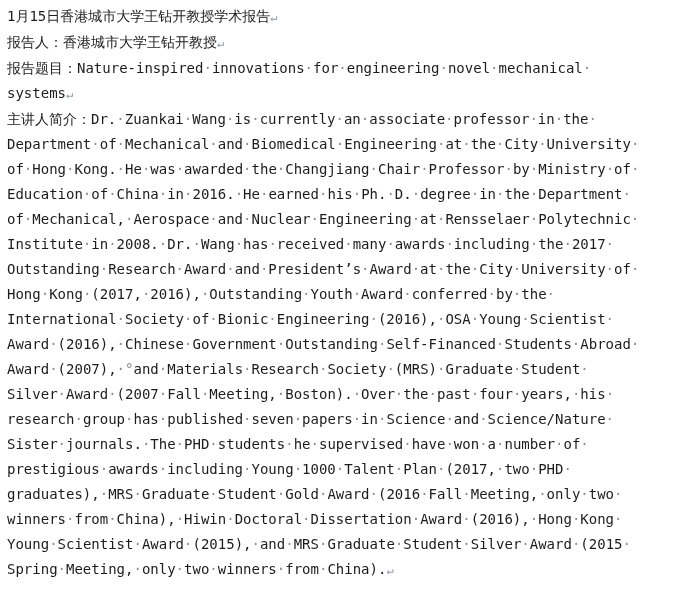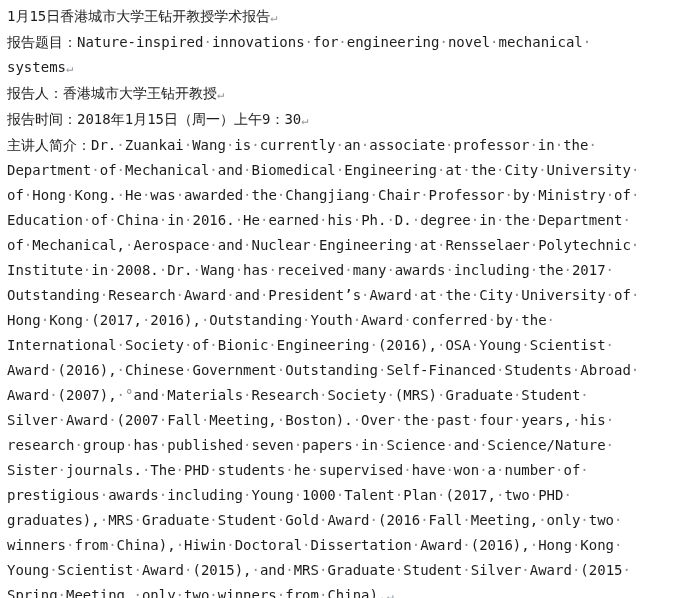--- a/index.html
+++ b/index.html
@@ -32,17 +32,16 @@
   .pm {
     color: #8f9aa5;
     font-size: 12px;
   }
 </style>
 </head>
 <body>
 
 <div class="page">
   <p class="para">1月15日香港城市大学王钻开教授学术报告<span class="mk pm">↵</span></p>
+  <p class="para">报告人：香港城市大学王钻开教授<span class="mk pm">↵</span></p>
   <p class="para">报告题目：Nature-inspired<span class="mk">·</span><wbr>innovations<span class="mk">·</span><wbr>for<span class="mk">·</span><wbr>engineering<span class="mk">·</span><wbr>novel<span class="mk">·</span><wbr>mechanical<span class="mk">·</span><wbr>systems<span class="mk pm">↵</span></p>
-  <p class="para">报告人：香港城市大学王钻开教授<span class="mk pm">↵</span></p>
-  <p class="para">报告时间：2018年1月15日（周一）上午9：30<span class="mk pm">↵</span></p>
   <p class="para">主讲人简介：Dr.<span class="mk">·</span><wbr>Zuankai<span class="mk">·</span><wbr>Wang<span class="mk">·</span><wbr>is<span class="mk">·</span><wbr>currently<span class="mk">·</span><wbr>an<span class="mk">·</span><wbr>associate<span class="mk">·</span><wbr>professor<span class="mk">·</span><wbr>in<span class="mk">·</span><wbr>the<span class="mk">·</span><wbr>Department<span class="mk">·</span><wbr>of<span class="mk">·</span><wbr>Mechanical<span class="mk">·</span><wbr>and<span class="mk">·</span><wbr>Biomedical<span class="mk">·</span><wbr>Engineering<span class="mk">·</span><wbr>at<span class="mk">·</span><wbr>the<span class="mk">·</span><wbr>City<span class="mk">·</span><wbr>University<span class="mk">·</span><wbr>of<span class="mk">·</span><wbr>Hong<span class="mk">·</span><wbr>Kong.<span class="mk">·</span><wbr>He<span class="mk">·</span><wbr>was<span class="mk">·</span><wbr>awarded<span class="mk">·</span><wbr>the<span class="mk">·</span><wbr>Changjiang<span class="mk">·</span><wbr>Chair<span class="mk">·</span><wbr>Professor<span class="mk">·</span><wbr>by<span class="mk">·</span><wbr>Ministry<span class="mk">·</span><wbr>of<span class="mk">·</span><wbr>Education<span class="mk">·</span><wbr>of<span class="mk">·</span><wbr>China<span class="mk">·</span><wbr>in<span class="mk">·</span><wbr>2016.<span class="mk">·</span><wbr>He<span class="mk">·</span><wbr>earned<span class="mk">·</span><wbr>his<span class="mk">·</span><wbr>Ph.<span class="mk">·</span><wbr>D.<span class="mk">·</span><wbr>degree<span class="mk">·</span><wbr>in<span class="mk">·</span><wbr>the<span class="mk">·</span><wbr>Department<span class="mk">·</span><wbr>of<span class="mk">·</span><wbr>Mechanical,<span class="mk">·</span><wbr>Aerospace<span class="mk">·</span><wbr>and<span class="mk">·</span><wbr>Nuclear<span class="mk">·</span><wbr>Engineering<span class="mk">·</span><wbr>at<span class="mk">·</span><wbr>Rensselaer<span class="mk">·</span><wbr>Polytechnic<span class="mk">·</span><wbr>Institute<span class="mk">·</span><wbr>in<span class="mk">·</span><wbr>2008.<span class="mk">·</span><wbr>Dr.<span class="mk">·</span><wbr>Wang<span class="mk">·</span><wbr>has<span class="mk">·</span><wbr>received<span class="mk">·</span><wbr>many<span class="mk">·</span><wbr>awards<span class="mk">·</span><wbr>including<span class="mk">·</span><wbr>the<span class="mk">·</span><wbr>2017<span class="mk">·</span><wbr>Outstanding<span class="mk">·</span><wbr>Research<span class="mk">·</span><wbr>Award<span class="mk">·</span><wbr>and<span class="mk">·</span><wbr>President’s<span class="mk">·</span><wbr>Award<span class="mk">·</span><wbr>at<span class="mk">·</span><wbr>the<span class="mk">·</span><wbr>City<span class="mk">·</span><wbr>University<span class="mk">·</span><wbr>of<span class="mk">·</span><wbr>Hong<span class="mk">·</span><wbr>Kong<span class="mk">·</span><wbr>(2017,<span class="mk">·</span><wbr>2016),<span class="mk">·</span><wbr>Outstanding<span class="mk">·</span><wbr>Youth<span class="mk">·</span><wbr>Award<span class="mk">·</span><wbr>conferred<span class="mk">·</span><wbr>by<span class="mk">·</span><wbr>the<span class="mk">·</span><wbr>International<span class="mk">·</span><wbr>Society<span class="mk">·</span><wbr>of<span class="mk">·</span><wbr>Bionic<span class="mk">·</span><wbr>Engineering<span class="mk">·</span><wbr>(2016),<span class="mk">·</span><wbr>OSA<span class="mk">·</span><wbr>Young<span class="mk">·</span><wbr>Scientist<span class="mk">·</span><wbr>Award<span class="mk">·</span><wbr>(2016),<span class="mk">·</span><wbr>Chinese<span class="mk">·</span><wbr>Government<span class="mk">·</span><wbr>Outstanding<span class="mk">·</span><wbr>Self-Financed<span class="mk">·</span><wbr>Students<span class="mk">·</span><wbr>Abroad<span class="mk">·</span><wbr>Award<span class="mk">·</span><wbr>(2007),<span class="mk">·</span><wbr><span class="mk">°</span>and<span class="mk">·</span><wbr>Materials<span class="mk">·</span><wbr>Research<span class="mk">·</span><wbr>Society<span class="mk">·</span><wbr>(MRS)<span class="mk">·</span><wbr>Graduate<span class="mk">·</span><wbr>Student<span class="mk">·</span><wbr>Silver<span class="mk">·</span><wbr>Award<span class="mk">·</span><wbr>(2007<span class="mk">·</span><wbr>Fall<span class="mk">·</span><wbr>Meeting,<span class="mk">·</span><wbr>Boston).<span class="mk">·</span><wbr>Over<span class="mk">·</span><wbr>the<span class="mk">·</span><wbr>past<span class="mk">·</span><wbr>four<span class="mk">·</span><wbr>years,<span class="mk">·</span><wbr>his<span class="mk">·</span><wbr>research<span class="mk">·</span><wbr>group<span class="mk">·</span><wbr>has<span class="mk">·</span><wbr>published<span class="mk">·</span><wbr>seven<span class="mk">·</span><wbr>papers<span class="mk">·</span><wbr>in<span class="mk">·</span><wbr>Science<span class="mk">·</span><wbr>and<span class="mk">·</span><wbr>Science/Nature<span class="mk">·</span><wbr>Sister<span class="mk">·</span><wbr>journals.<span class="mk">·</span><wbr>The<span class="mk">·</span><wbr>PHD<span class="mk">·</span><wbr>students<span class="mk">·</span><wbr>he<span class="mk">·</span><wbr>supervised<span class="mk">·</span><wbr>have<span class="mk">·</span><wbr>won<span class="mk">·</span><wbr>a<span class="mk">·</span><wbr>number<span class="mk">·</span><wbr>of<span class="mk">·</span><wbr>prestigious<span class="mk">·</span><wbr>awards<span class="mk">·</span><wbr>including<span class="mk">·</span><wbr>Young<span class="mk">·</span><wbr>1000<span class="mk">·</span><wbr>Talent<span class="mk">·</span><wbr>Plan<span class="mk">·</span><wbr>(2017,<span class="mk">·</span><wbr>two<span class="mk">·</span><wbr>PHD<span class="mk">·</span><wbr>graduates),<span class="mk">·</span><wbr>MRS<span class="mk">·</span><wbr>Graduate<span class="mk">·</span><wbr>Student<span class="mk">·</span><wbr>Gold<span class="mk">·</span><wbr>Award<span class="mk">·</span><wbr>(2016<span class="mk">·</span><wbr>Fall<span class="mk">·</span><wbr>Meeting,<span class="mk">·</span><wbr>only<span class="mk">·</span><wbr>two<span class="mk">·</span><wbr>winners<span class="mk">·</span><wbr>from<span class="mk">·</span><wbr>China),<span class="mk">·</span><wbr>Hiwin<span class="mk">·</span><wbr>Doctoral<span class="mk">·</span><wbr>Dissertation<span class="mk">·</span><wbr>Award<span class="mk">·</span><wbr>(2016),<span class="mk">·</span><wbr>Hong<span class="mk">·</span><wbr>Kong<span class="mk">·</span><wbr>Young<span class="mk">·</span><wbr>Scientist<span class="mk">·</span><wbr>Award<span class="mk">·</span><wbr>(2015),<span class="mk">·</span><wbr>and<span class="mk">·</span><wbr>MRS<span class="mk">·</span><wbr>Graduate<span class="mk">·</span><wbr>Student<span class="mk">·</span><wbr>Silver<span class="mk">·</span><wbr>Award<span class="mk">·</span><wbr>(2015<span class="mk">·</span><wbr>Spring<span class="mk">·</span><wbr>Meeting,<span class="mk">·</span><wbr>only<span class="mk">·</span><wbr>two<span class="mk">·</span><wbr>winners<span class="mk">·</span><wbr>from<span class="mk">·</span><wbr>China).<span class="mk pm">↵</span></p>
 </div>
 
 </body></html>

